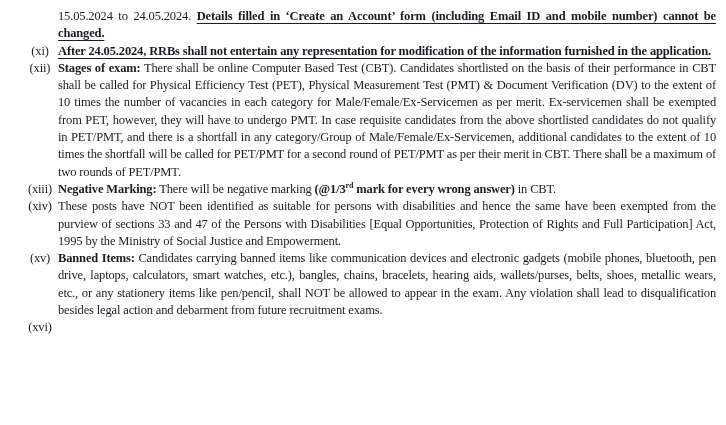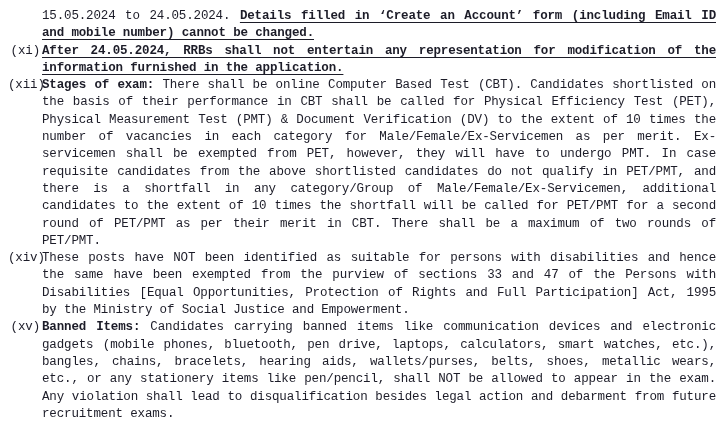--- a/index.html
+++ b/index.html
@@ -5,38 +5,38 @@
   * { margin: 0; padding: 0; box-sizing: border-box; }
   html, body {
     width: 726px;
     height: 425px;
     background: #ffffff;
     overflow: hidden;
   }
   .doc {
     width: 726px;
     height: 425px;
-    padding: 8px 10px 0 8px;
-    font-family: Liberation Mono, monospace;
+    padding: 8px 10px 0 24px;
+    font-family: Liberation Serif, serif;
     font-size: 12.5px;
     line-height: 17.3px;
     letter-spacing: -0.15px;
     color: #1c1c28;
     text-align: justify;
   }
   .para {
     position: relative;
     padding-left: 34px;
   }
   .label {
     position: absolute;
     left: 0;
     top: 0;
     width: 32px;
-    text-align: right;
+    text-align: center;
   }
   .b  { font-weight: bold; }
   .bu {
     font-weight: bold;
     text-decoration: underline;
     text-decoration-thickness: 1.4px;
     text-underline-offset: 2.5px;
   }
   sup.b {
     font-weight: bold;
@@ -52,20 +52,23 @@
   <div class="para"><span>15.05.2024 to 24.05.2024. </span><span class="bu">Details filled in ‘Create an Account’ form (including Email ID and mobile number) cannot be changed.</span></div>
 
   <div class="para">
     <span class="label">(xi)</span><span class="bu">After 24.05.2024, RRBs shall not entertain any representation for modification of the information furnished in the application.</span>
   </div>
 
   <div class="para">
     <span class="label">(xii)</span><span class="b">Stages of exam:</span><span> There shall be online Computer Based Test (CBT). Candidates shortlisted on the basis of their performance in CBT shall be called for Physical Efficiency Test (PET), Physical Measurement Test (PMT) &amp; Document Verification (DV) to the extent of 10 times the number of vacancies in each category for Male/Female/Ex-Servicemen as per merit. Ex-servicemen shall be exempted from PET, however, they will have to undergo PMT. In case requisite candidates from the above shortlisted candidates do not qualify in PET/PMT, and there is a shortfall in any category/Group of Male/Female/Ex-Servicemen, additional candidates to the extent of 10 times the shortfall will be called for PET/PMT for a second round of PET/PMT as per their merit in CBT. There shall be a maximum of two rounds of PET/PMT.</span>
   </div>
 
+  <div class="para">
+    <span class="label">(xiii)</span><span class="b">Negative Marking:</span><span> There will be negative marking </span><span class="b">(@1/3</span><sup class="b">rd</sup><span class="b"> mark for every wrong answer)</span><span> in CBT.</span>
+  </div>
 
   <div class="para">
     <span class="label">(xiv)</span><span>These posts have NOT been identified as suitable for persons with disabilities and hence the same have been exempted from the purview of sections 33 and 47 of the Persons with Disabilities [Equal Opportunities, Protection of Rights and Full Participation] Act, 1995 by the Ministry of Social Justice and Empowerment.</span>
   </div>
 
   <div class="para">
     <span class="label">(xv)</span><span class="b">Banned Items:</span><span> Candidates carrying banned items like communication devices and electronic gadgets (mobile phones, bluetooth, pen drive, laptops, calculators, smart watches, etc.), bangles, chains, bracelets, hearing aids, wallets/purses, belts, shoes, metallic wears, etc., or any stationery items like pen/pencil, shall NOT be allowed to appear in the exam. Any violation shall lead to disqualification besides legal action and debarment from future recruitment exams.</span>
   </div>
 
   <div class="para">

